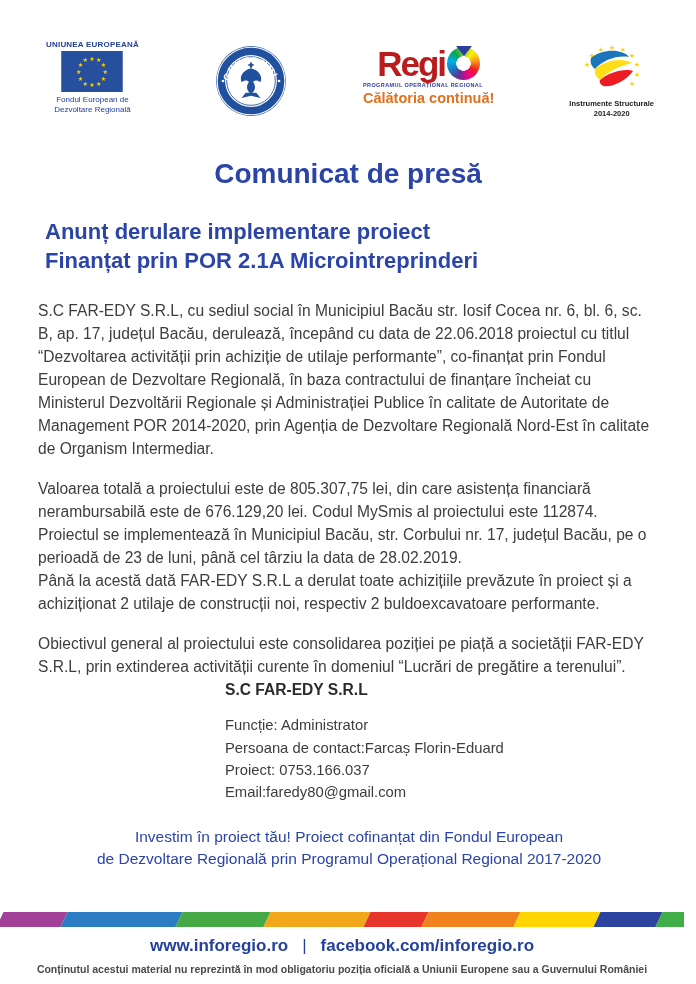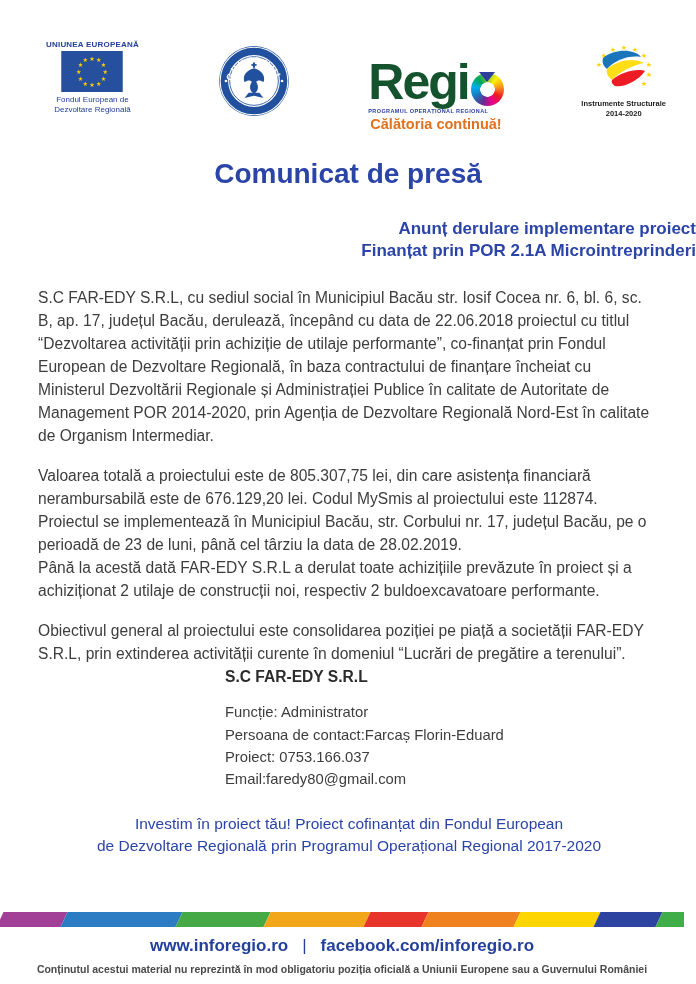--- a/index.html
+++ b/index.html
@@ -8,28 +8,28 @@
     width:696px;height:984px;
     margin:0 auto;
     background:#ffffff;
     font-family:"Liberation Sans",sans-serif;
     color:#3d3d3d;
     overflow:hidden;
   }
   
   .logos{
     display:flex;justify-content:space-between;align-items:flex-start;
-    padding:40px 30px 0 46px;height:92px;
+    padding:40px 42px 0 46px;height:92px;
   }
   .logo{display:flex;flex-direction:column;align-items:center;}
   .eu-title{font-size:8px;font-weight:700;color:#24409A;letter-spacing:.2px;margin-bottom:2px;white-space:nowrap;}
   .eu-sub{font-size:8px;color:#24409A;text-align:center;line-height:1.25;margin-top:3px;white-space:nowrap;}
   .regio{margin-top:6px;}
   .regio-word{display:flex;align-items:flex-end;line-height:1;}
-  .regio-regi{font-size:50px;font-weight:700;color:#14532d;letter-spacing:-2px;margin-top:11px;}
+  .regio-regi{font-size:35px;font-weight:700;color:#b91c1c;letter-spacing:-2px;}
   .wheel{
     position:relative;display:inline-block;width:33px;height:33px;border-radius:50%;
     margin-left:2px;margin-bottom:1px;
     background:
       radial-gradient(circle at 50% 50%, #ffffff 0 7px, rgba(255,255,255,0) 7.5px),
       conic-gradient(from 200deg,#662D91,#1B75BC,#00AEEF,#00A651,#8DC63F,#FFF200,#F7941D,#ED1C24,#EC008C,#662D91);
   }
   .wheel::before{
     content:"";position:absolute;top:-1px;left:50%;transform:translateX(-50%);
     border-left:8px solid transparent;border-right:8px solid transparent;border-top:10px solid #2B3E9B;
@@ -40,22 +40,22 @@
   
   .title{
     margin:26px 0 0;text-align:center;
     font-size:28px;font-weight:700;color:#2B44A7;
   }
   .date{
     margin-top:22px;padding-right:40px;text-align:right;
     font-size:19px;color:#2B44A7;
   }
   .subtitle{
-    margin-top:28px;text-align:right;
-    font-size:17px;font-weight:700;color:#2B44A7;line-height:1.3;margin-left:45px;
+    margin-top:28px;text-align:left;
+    font-size:22px;font-weight:700;color:#2B44A7;line-height:1.3;margin-left:45px;
   }
   
   .body-text{padding:0 36px 0 38px;}
   .para{margin:0;font-size:15.6px;line-height:23px;color:#3d3d3d;}
   .para.p1{margin-top:24px;}
   .para.p2{margin-top:17px;}
   .para.p2b{margin-top:0;}
   .para.p3{margin-top:17px;}
   .company{margin:0 0 0 187px;font-size:15.6px;line-height:23px;font-weight:700;color:#2b2b2b;}
   .contact{margin:13px 0 0 187px;font-size:14.8px;line-height:22.4px;color:#3d3d3d;}

